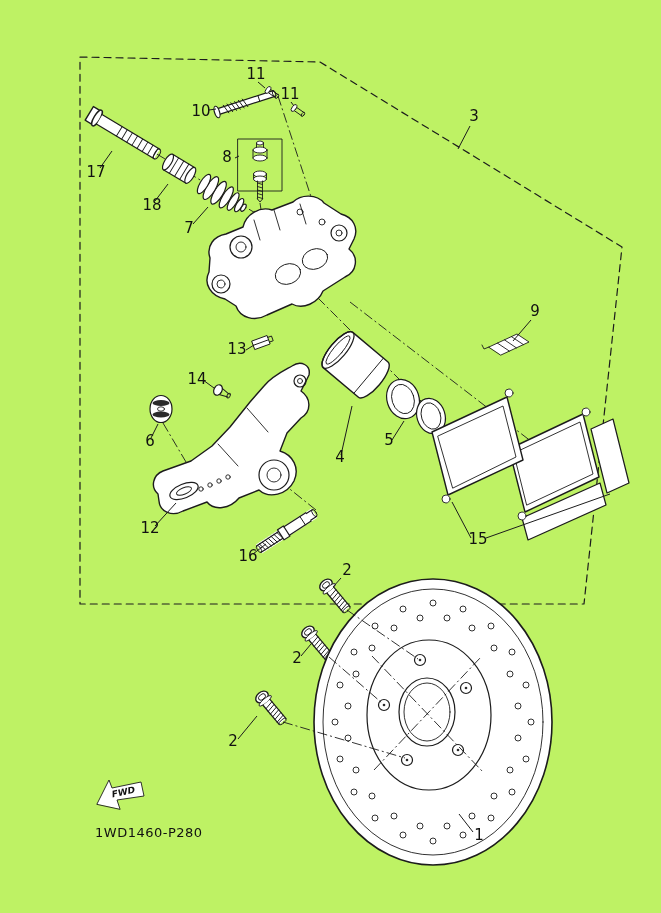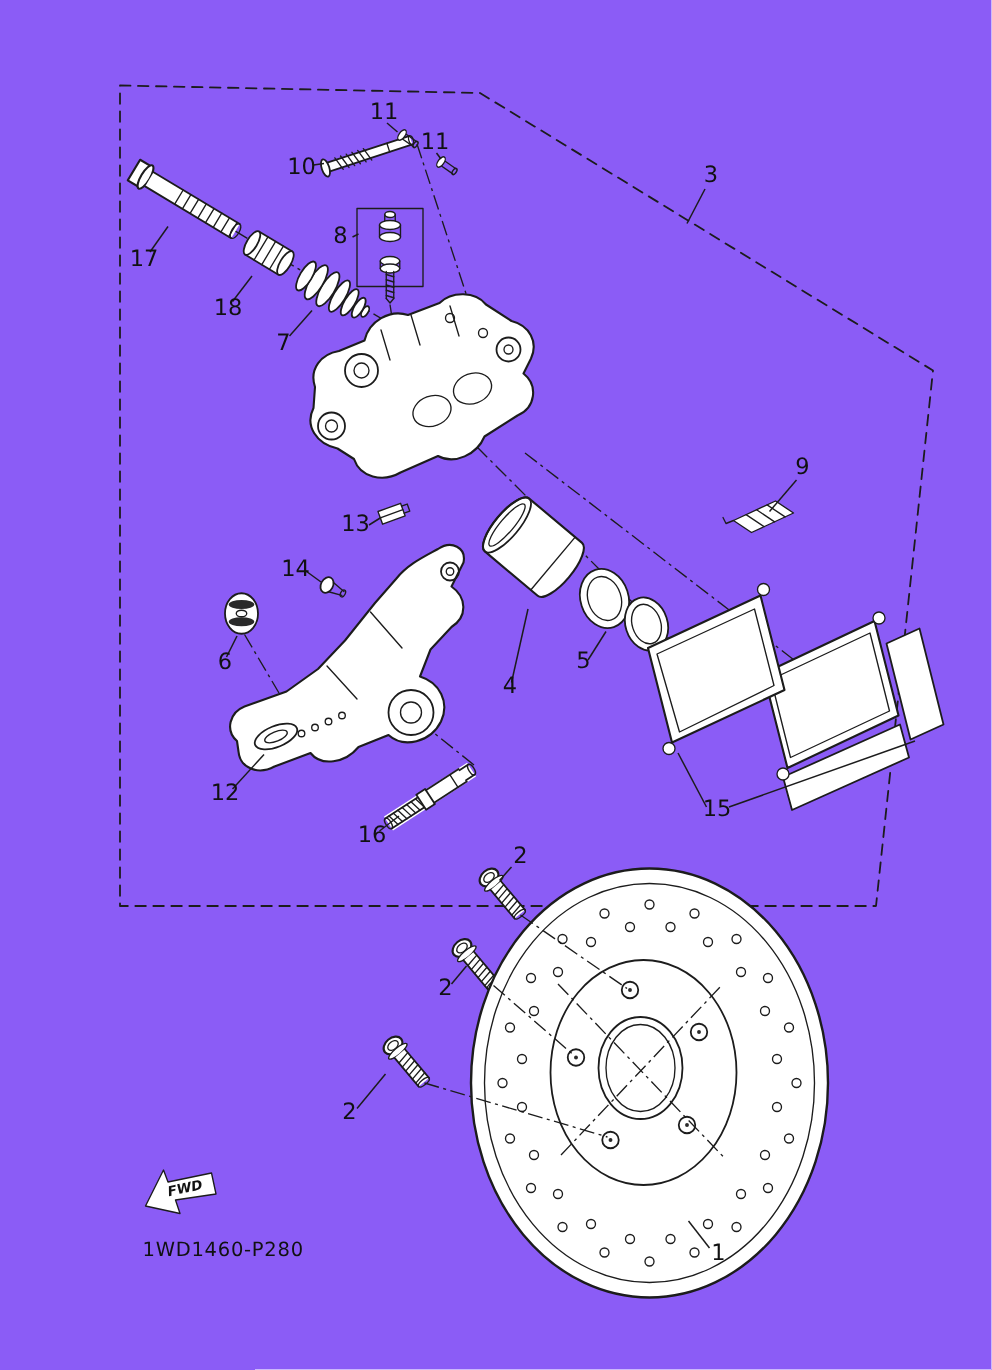--- a/index.html
+++ b/index.html
@@ -1,16 +1,16 @@
 <!DOCTYPE html>
 <html><head>
 <meta charset="utf-8">
 <style>
   html,body{margin:0;padding:0;background:#ffffff}
-  .page{position:relative;width:661px;height:913px;background:#8b5cf6;overflow:hidden;
+  .page{position:relative;width:661px;height:913px;background:#bef264;overflow:hidden;
         font-family:"DejaVu Sans","Liberation Sans",sans-serif}
   svg{display:block}
   .ln{fill:none;stroke:#1c1c1c;stroke-width:1.4;stroke-linecap:round;stroke-linejoin:round}
   .fw{fill:#ffffff;stroke:#1c1c1c;stroke-width:1.4;stroke-linejoin:round;stroke-linecap:round}
   .thin{stroke-width:0.9}
   .t12{stroke-width:1.2}
   .dashed{stroke-dasharray:7 5;stroke-width:1.2}
   .dd{fill:none;stroke:#1c1c1c;stroke-dasharray:10 3 2 3;stroke-width:0.9}
   .lead{fill:none;stroke:#1c1c1c;stroke-width:1}
   .hole{fill:#fff;stroke:#1c1c1c;stroke-width:0.9}

